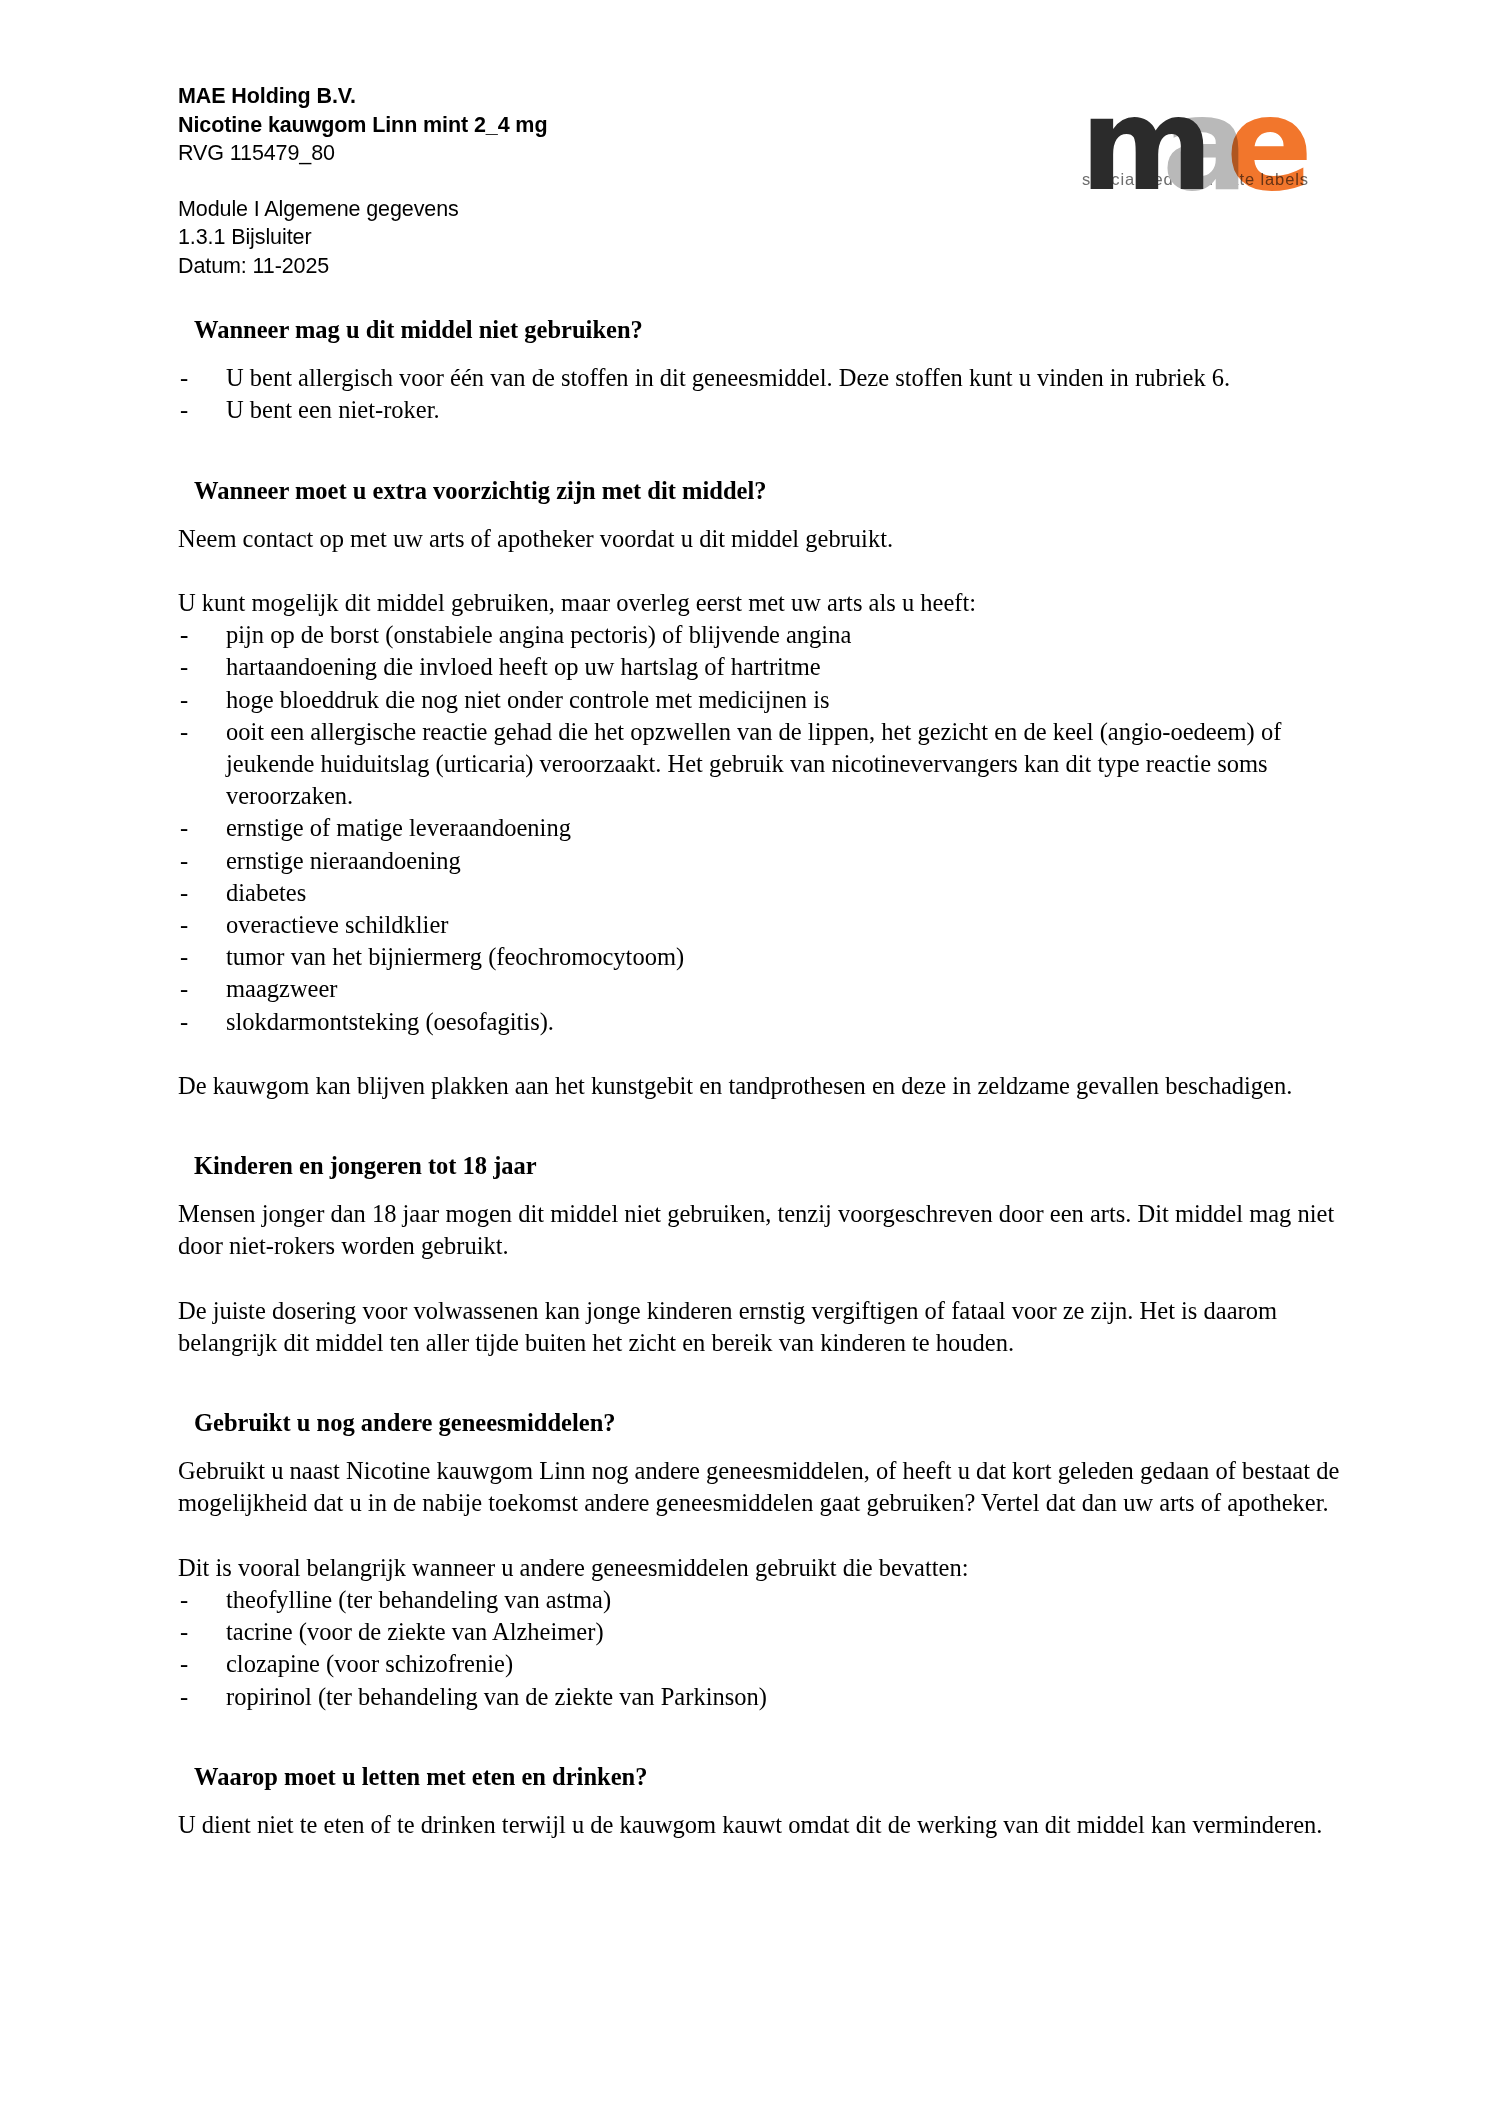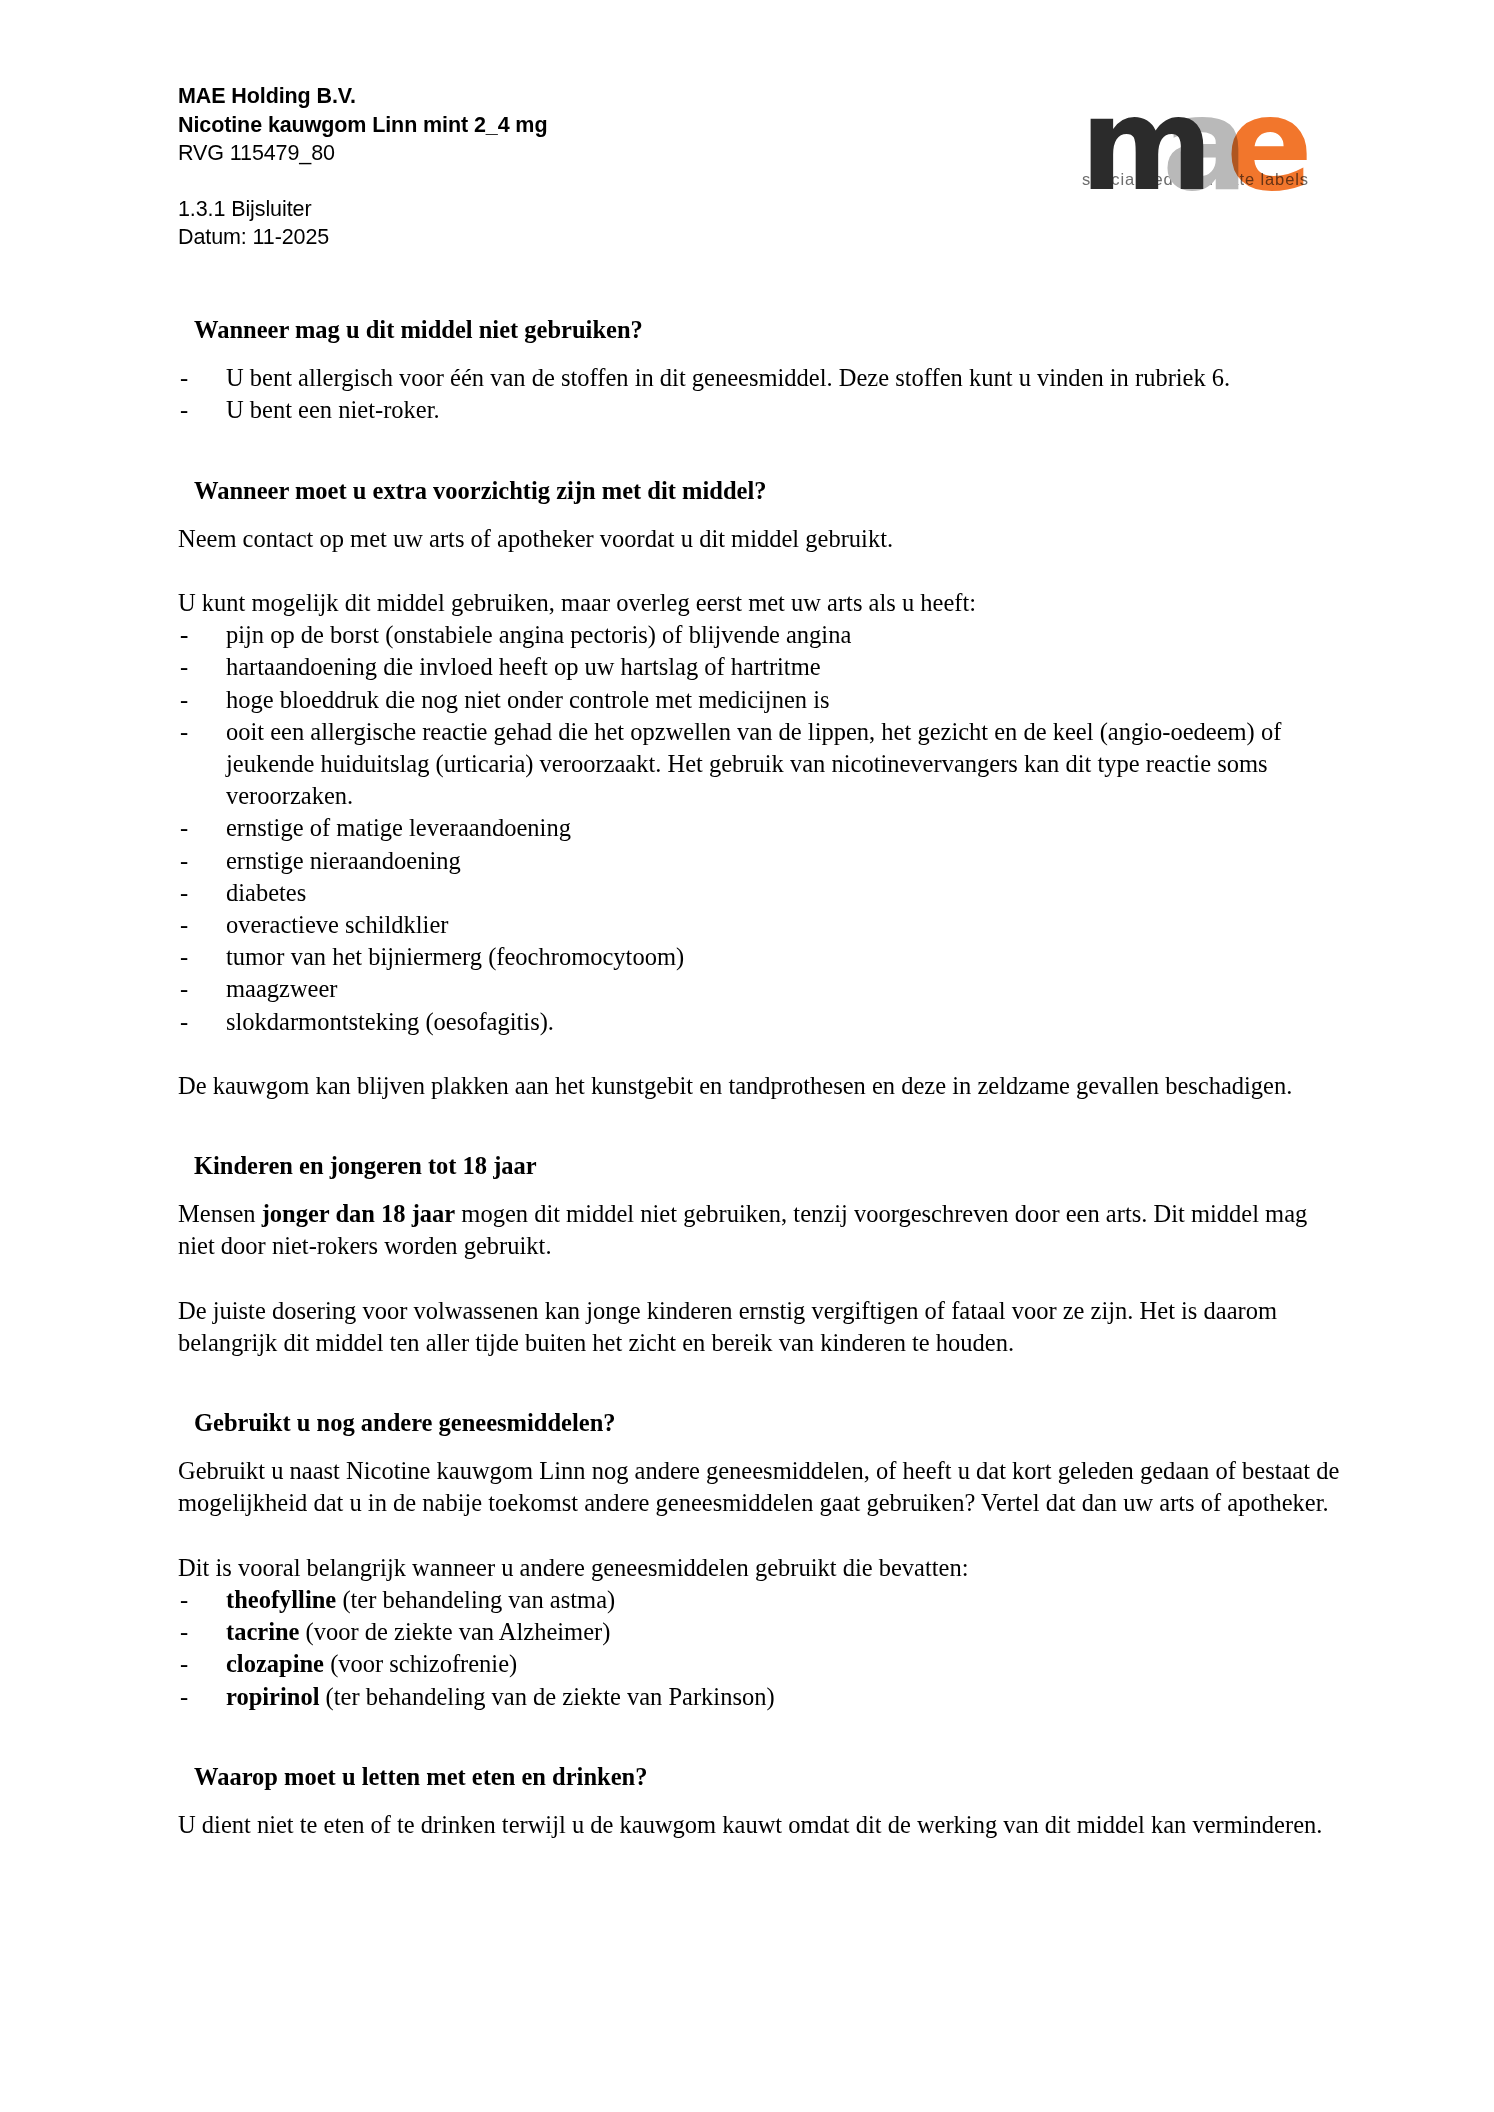--- a/index.html
+++ b/index.html
@@ -113,32 +113,33 @@
   ul.dashlist > li {
     position: relative;
     padding-left: 48px;
     margin: 0;
   }
   ul.dashlist > li .dash {
     position: absolute;
     left: 2px;
     top: 0;
   }
-  b.bold { font-weight: bold; }
+  b.bold { font-weight: normal; }
 </style>
 </head>
 <body>
 
 <div class="page">
 
   <div class="header">
     <div class="sans b">MAE Holding B.V.</div>
     <div class="sans b">Nicotine kauwgom Linn mint 2_4 mg</div>
     <div class="sans">RVG 115479_80</div>
     <div class="header-group-2">
+      <div class="sans">Module I Algemene gegevens</div>
       <div class="sans">1.3.1 Bijsluiter</div>
       <div class="sans">Datum: 11-2025</div>
     </div>
   </div>
 
   <div class="logo-wrap">
     <div class="logo-mark">
       <span class="logo-letter logo-m">m</span>
       <span class="logo-letter logo-a">a</span>
       <span class="logo-letter logo-e">e</span>

